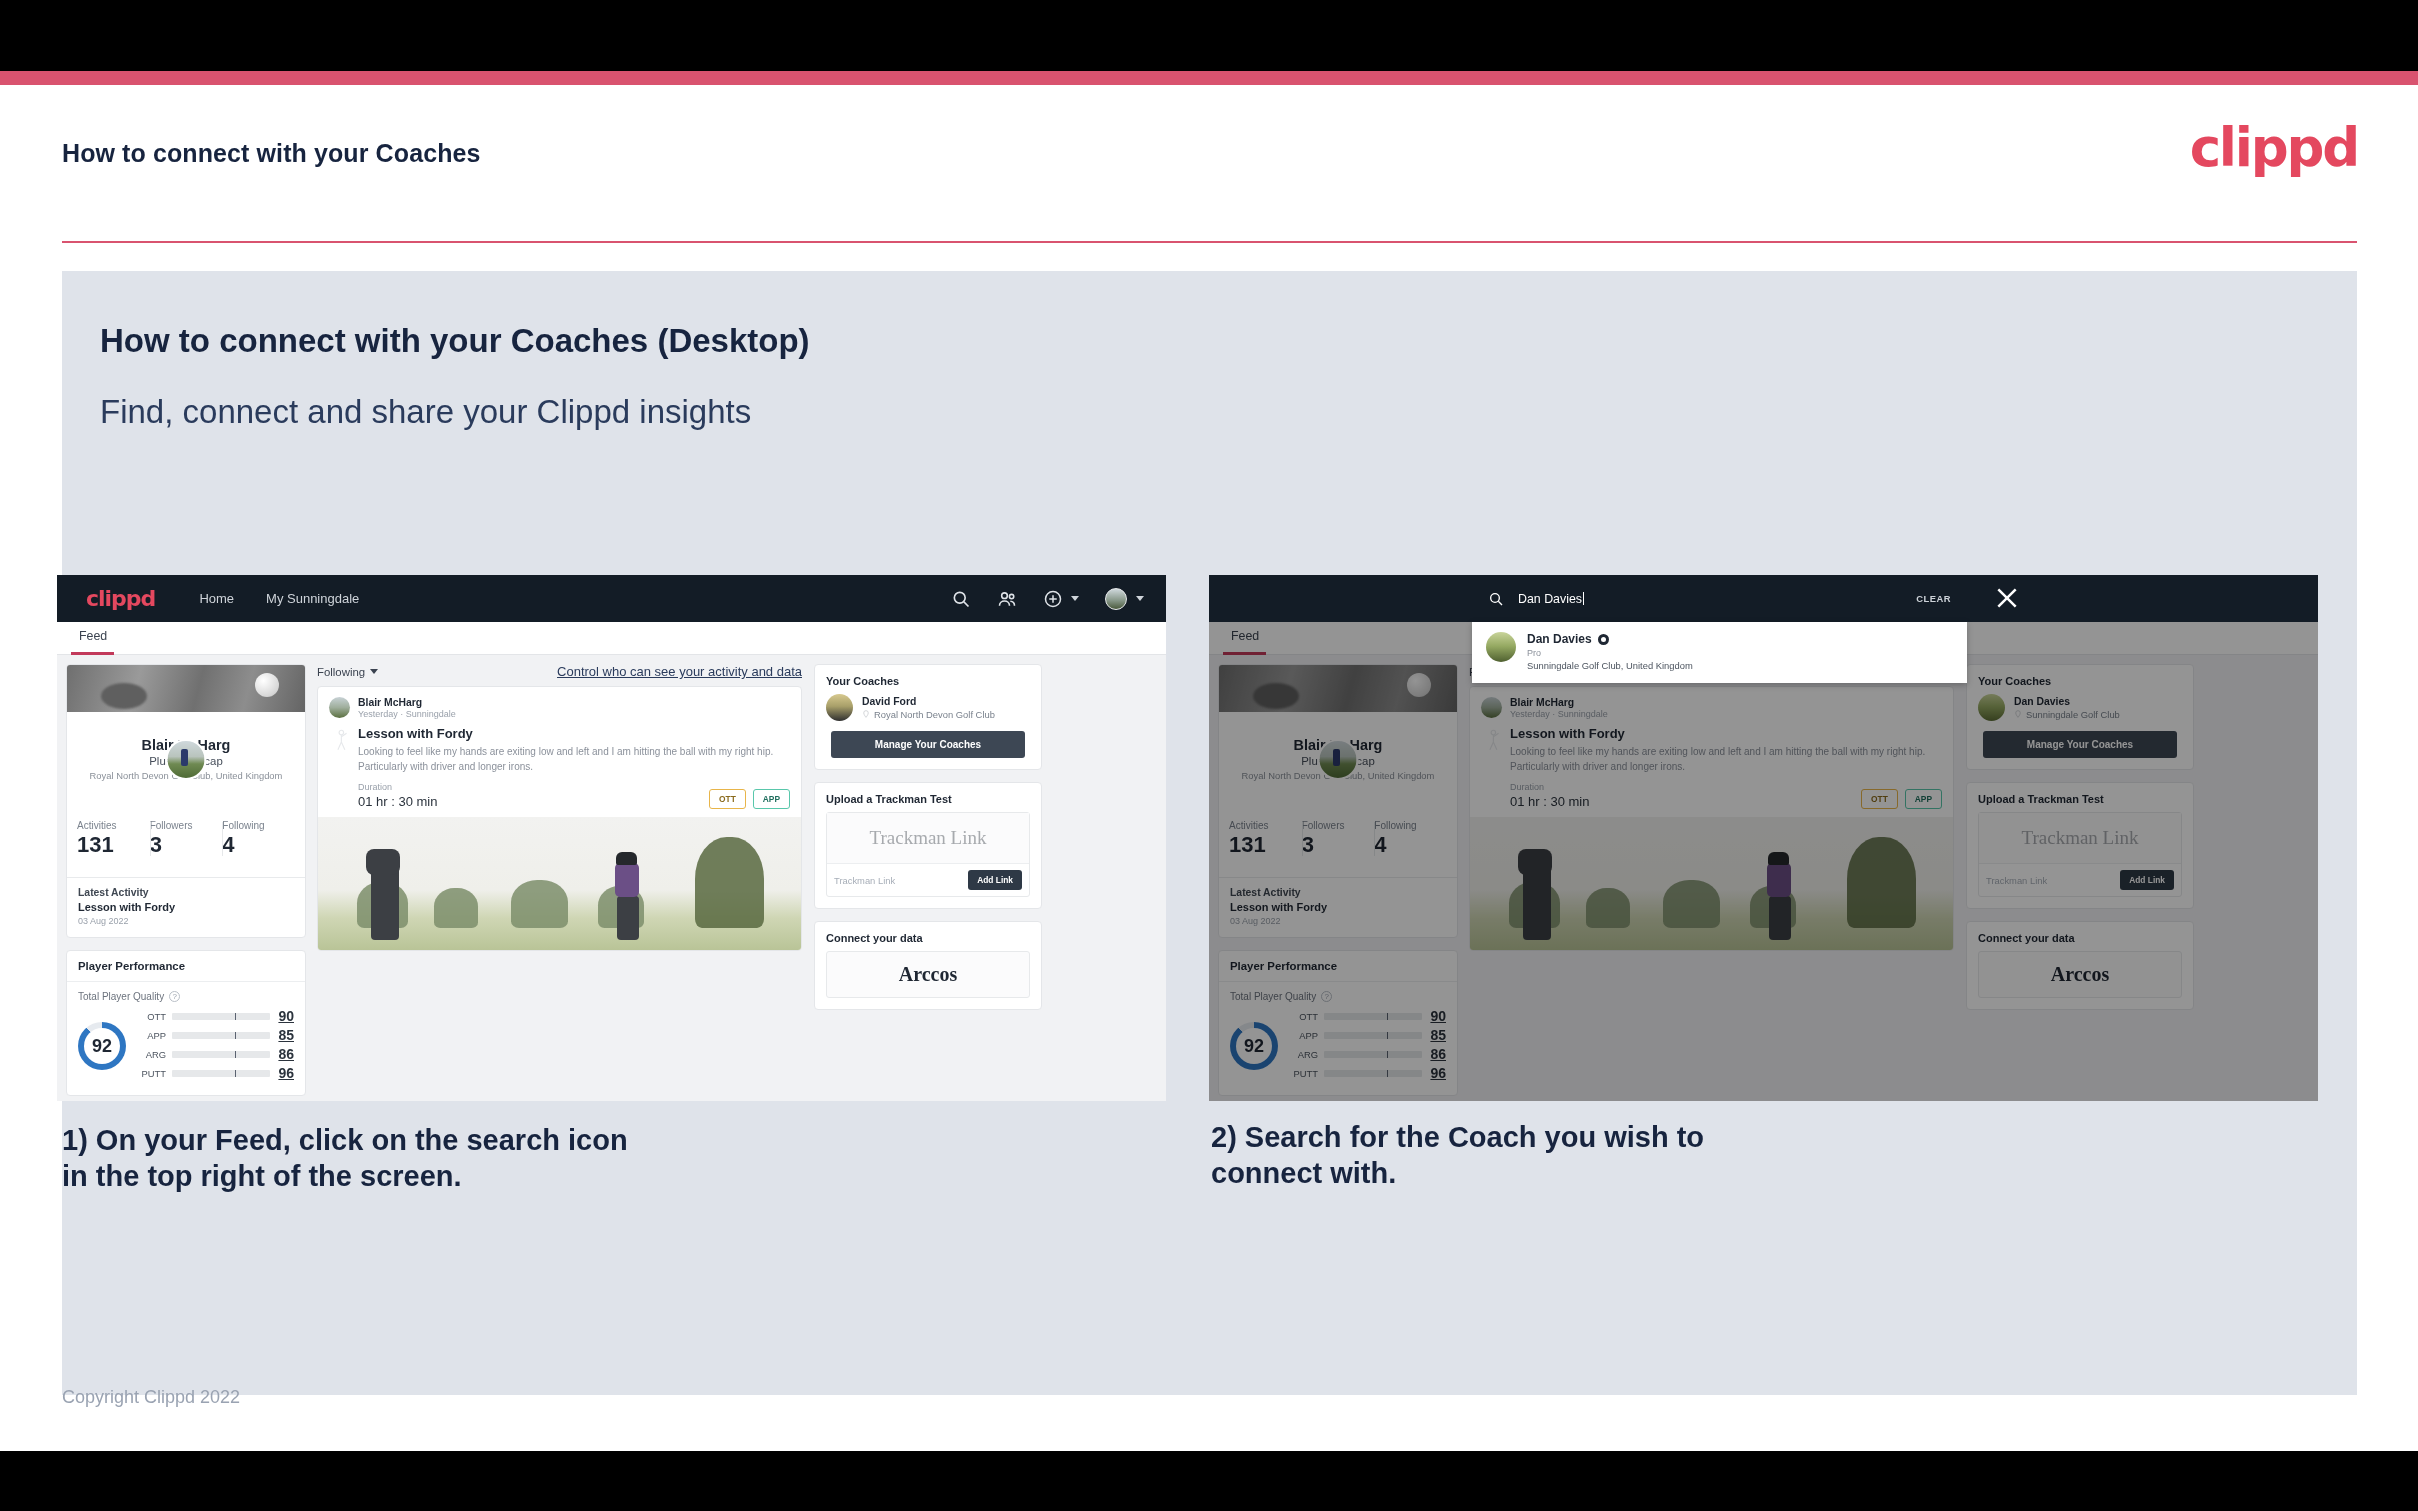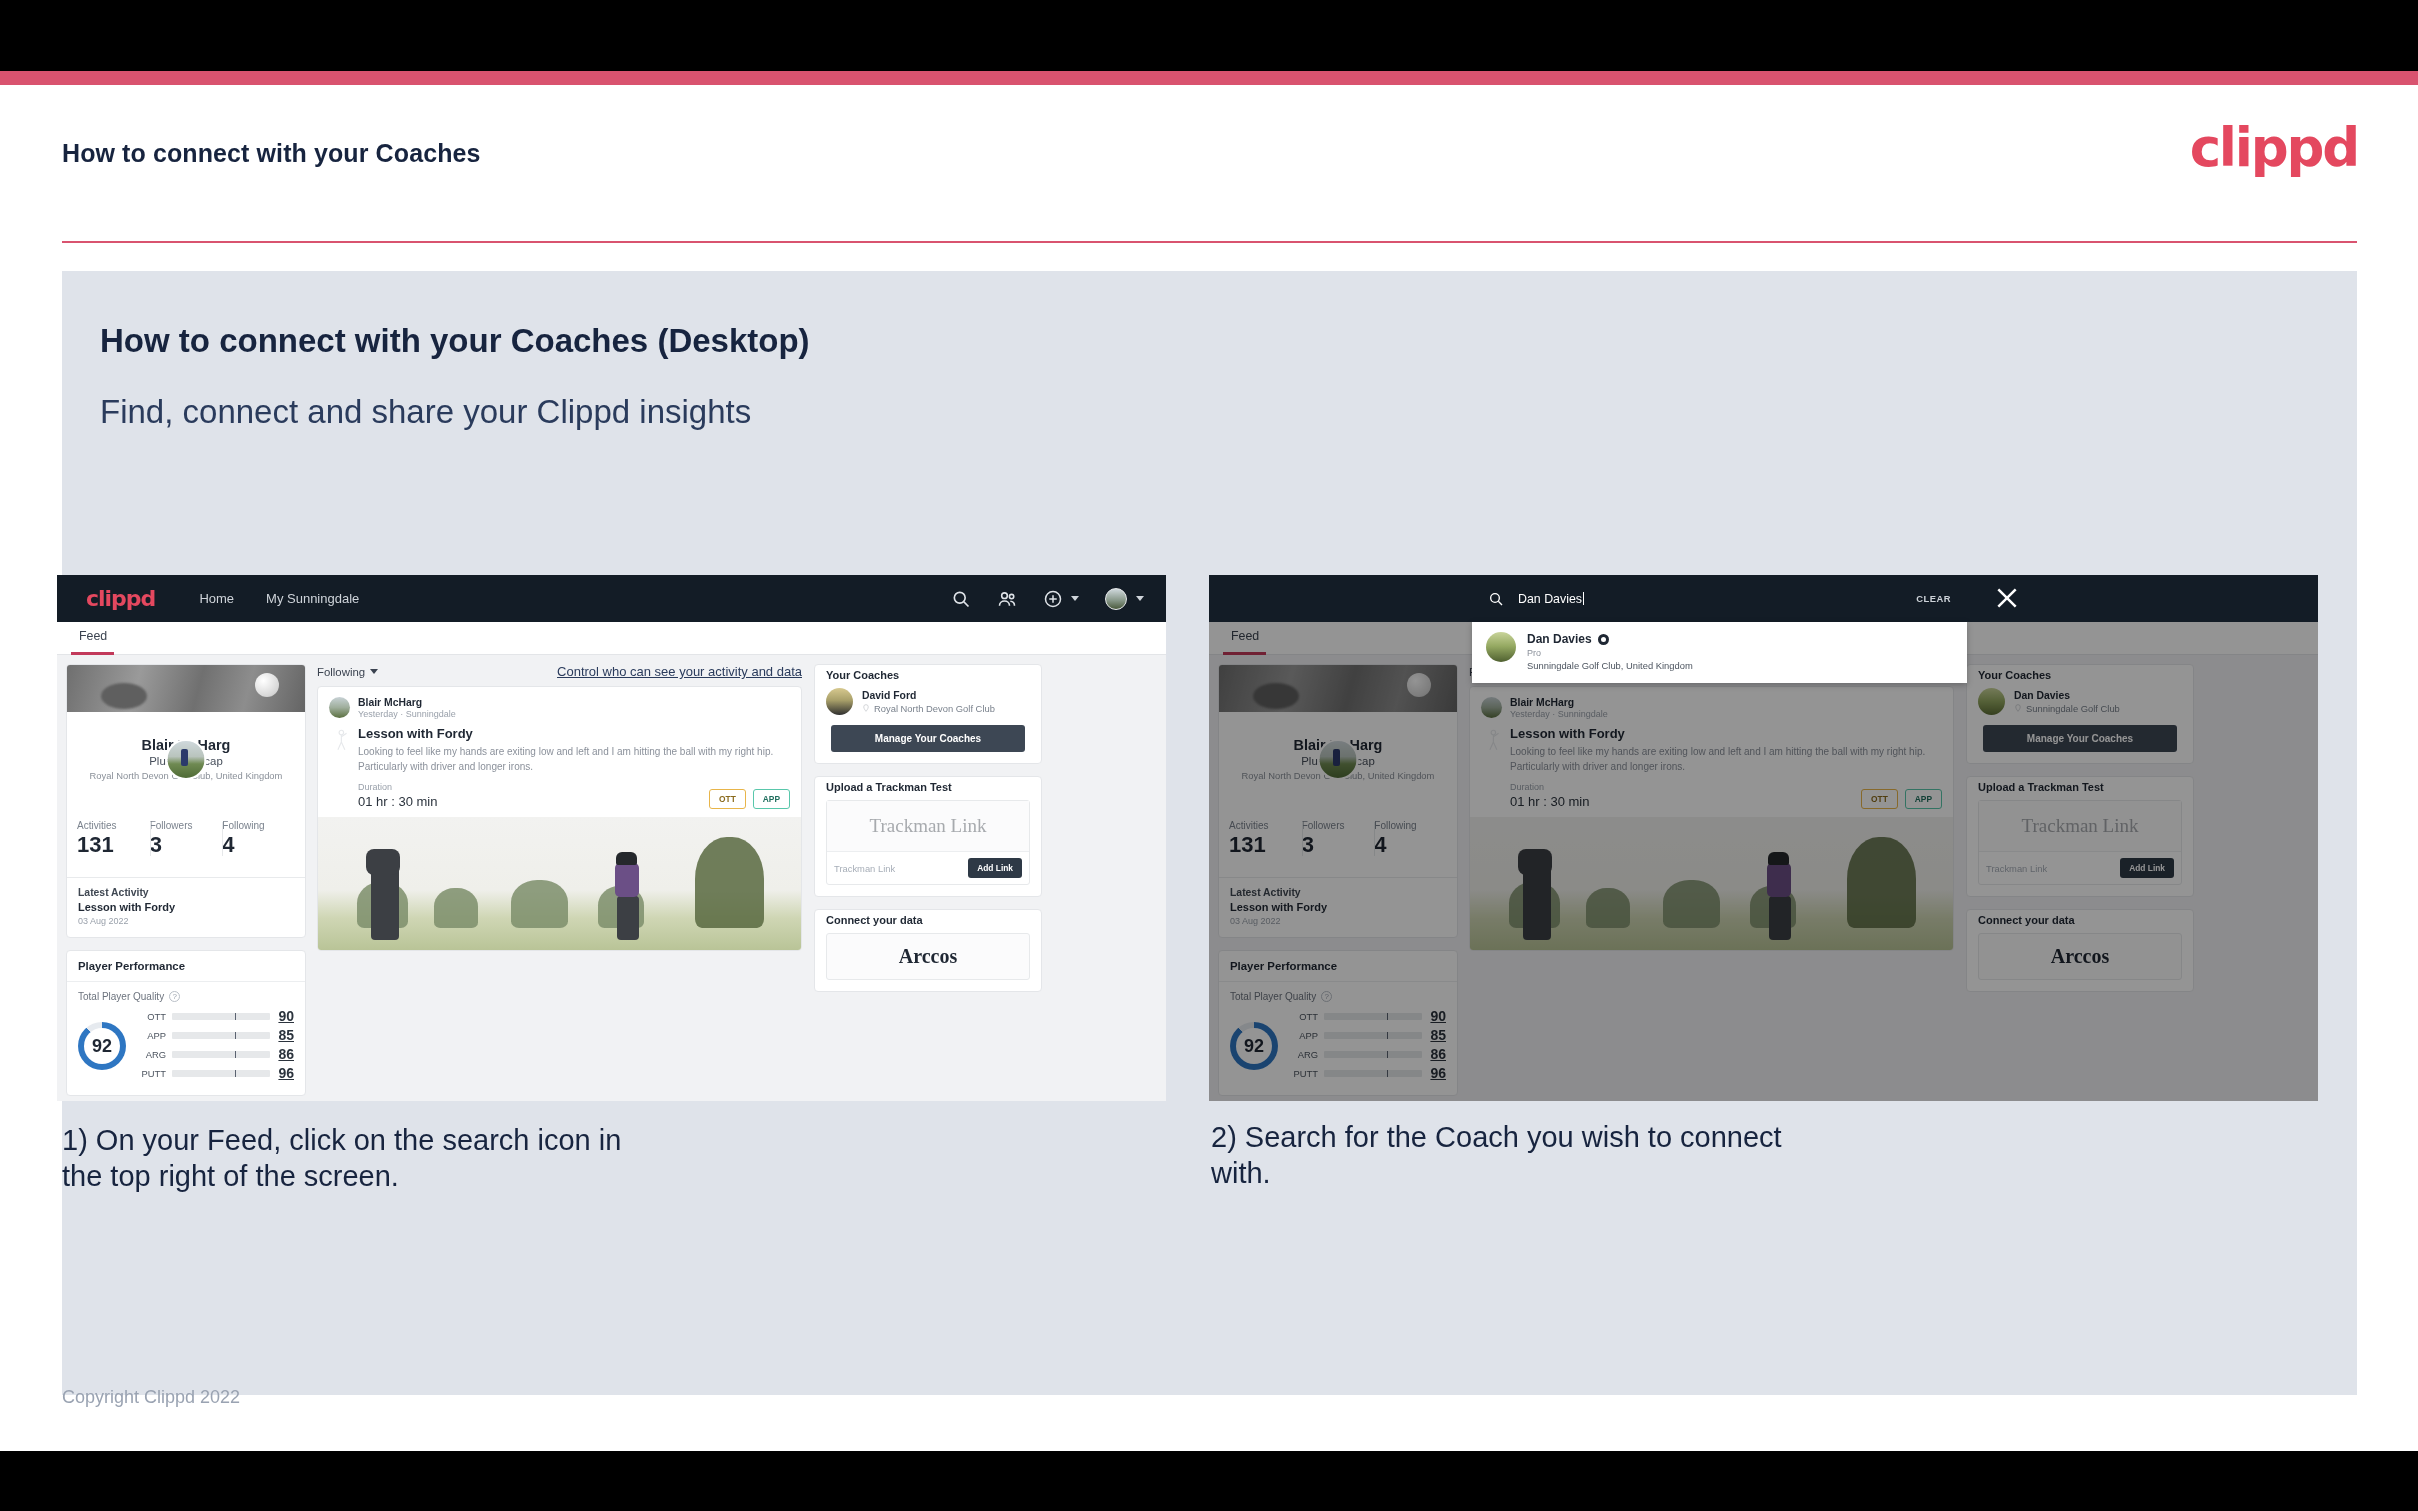--- a/index.html
+++ b/index.html
@@ -47,21 +47,21 @@
 
   
   .shot {
     position:absolute; top:304px; width:1109px; height:526px;
     background:#ffffff; overflow:hidden;
   }
   .shot-left  { left:-5px; }
   .shot-right { left:1147px; }
 
   .caption {
-    position:absolute; font-size:29px; line-height:1.23; color:#17243f; font-weight:400;
+    position:absolute; font-size:29px; line-height:1.23; color:#17243f; font-weight:700;
   }
   .caption-left  { left:0px;    top:852px; width:594px; }
   .caption-right { left:1149px; top:849px; width:594px; }
 
   .copyright {
     position:absolute; left:62px; top:1387px;
     font-size:18px; color:#9aa3b2;
   }
 
   
@@ -186,21 +186,21 @@
   .tags{display:flex;gap:7px;}
   .tag{font-size:8.4px;font-weight:700;padding:4px 9px;border-radius:3px;}
   .tag-ott{border:1px solid #e8b54a;color:#8a6a1c;}
   .tag-app{border:1px solid #59c7ab;color:#1f6e5d;}
   .post-photo{height:133px;position:relative;overflow:hidden;background:linear-gradient(180deg,#f2f2f0 0%,#efefea 55%,#cfd6b4 76%,#b9c497 100%);}
   .tree{position:absolute;bottom:22px;border-radius:46% 46% 14% 14%;background:#7c8e6b;opacity:.85;}
   .golfer{position:absolute;bottom:10px;background:#3c3f44;border-radius:4px;}
   .golfer2{position:absolute;bottom:12px;background:#6b4f86;border-radius:4px;}
 
   
-  .rc-head{font-size:11px;font-weight:700;color:#1f2733;padding:4px 11px 7px;}
+  .rc-head{font-size:11px;font-weight:700;color:#1f2733;padding:10px 11px 7px;}
   .coach-row{display:flex;gap:9px;align-items:center;padding:0 11px 10px;}
   .coach-av{width:27px;height:27px;border-radius:50%;flex:0 0 auto;}
   .coach-av.a{background:linear-gradient(180deg,#d7c98f 0%,#a9a06a 45%,#2f2f2f 100%);}
   .coach-av.b{background:linear-gradient(180deg,#c9d49a 0%,#94a861 48%,#5c6d36 100%);}
   .coach-name{font-size:10.4px;font-weight:700;color:#1f2733;}
   .coach-club{font-size:9.4px;color:#7a828d;margin-top:2px;display:flex;align-items:center;gap:4px;}
   .pin{width:8px;height:8px;opacity:.55;}
   .btn-dark{display:block;margin:0 16px 11px;background:#3d4754;color:#ffffff;font-size:10px;font-weight:700;text-align:center;padding:8px 0;border-radius:3px;}
   .tm-box{margin:0 11px 11px;border:1px solid #e7e9eb;border-radius:3px;}
   .tm-logo{height:50px;display:flex;align-items:center;justify-content:center;font-family:"Liberation Serif", serif;font-size:19px;color:#a7aaae;background:#fbfbfc;}

